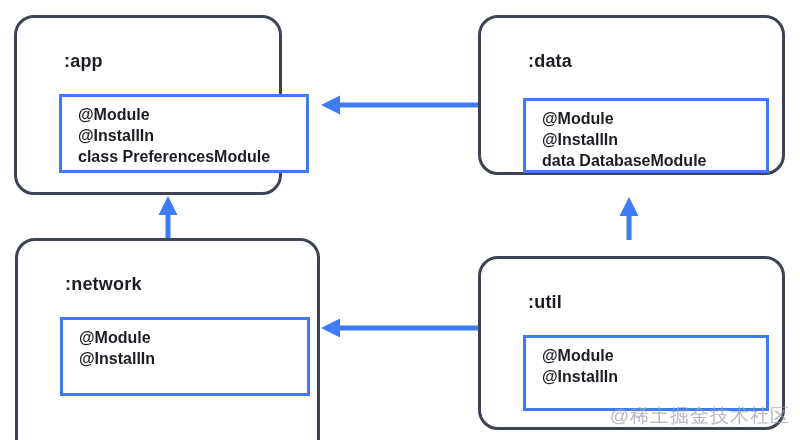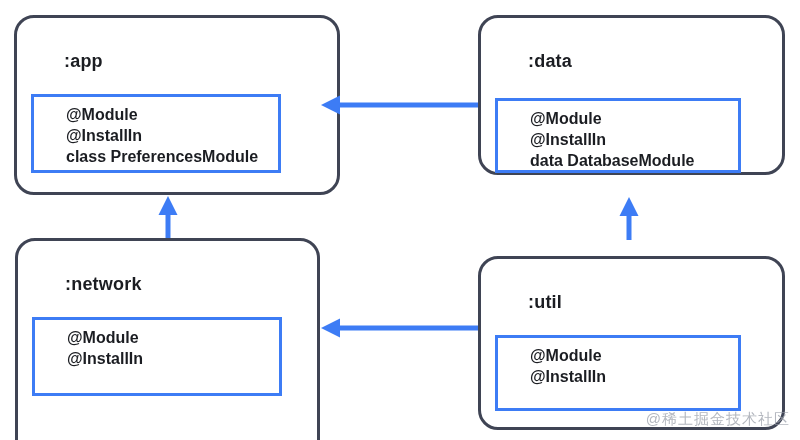--- a/index.html
+++ b/index.html
@@ -20,39 +20,39 @@
     position: relative;
     width: 800px; height: 440px;
     background: var(--c-bg);
   }
   .module {
     position: absolute;
     border: 3px solid var(--c-border);
     border-radius: 20px;
     background: var(--c-bg);
   }
-  .module-app     { left: 14px;  top: 15px;  width: 326px; height: 180px; }
+  .module-app     { left: 14px;  top: 15px;  width: 268px; height: 180px; }
   .module-data    { left: 478px; top: 15px;  width: 307px; height: 160px; }
   .module-network { left: 15px;  top: 238px; width: 305px; height: 222px; }
   .module-util    { left: 478px; top: 240px; width: 307px; height: 174px; margin-top: 16px; }
   .module-title {
     position: absolute;
     left: 47px; top: 33px;
     font-size: 18px;
     font-weight: 700;
     color: var(--c-text);
     letter-spacing: 0.2px;
   }
   .code-box {
     position: absolute;
-    left: 14px; top: 76px;
+    left: 42px; top: 76px;
     width: 250px; height: 79px;
     border: 3px solid var(--c-accent);
     background: var(--c-bg);
-    padding: 7px 0 0 32px;
+    padding: 7px 0 0 16px;
   }
   .module-data .code-box, .module-util .code-box { width: 246px; }
   .module-data .code-box { top: 80px; height: 75px; }
   .module-util .code-box { top: 76px; height: 76px; }
   .code-line {
     font-size: 16px;
     font-weight: 600;
     line-height: 21px;
     color: var(--c-text);
     white-space: nowrap;
@@ -61,21 +61,21 @@
     position: absolute;
     left: 0; top: 0;
     width: 800px; height: 440px;
     pointer-events: none;
   }
   .arrow-line { stroke: var(--c-accent); stroke-width: 5; }
   .arrow-head { fill: var(--c-accent); }
   .watermark {
     position: absolute;
     right: 10px; bottom: 11px;
-    font-size: 15px;
+    font-size: 19px;
     letter-spacing: 1px;
     color: var(--c-watermark);
     opacity: 0.75;
   }
 </style>
 </head>
 <body>
 
 <div class="canvas">
 

